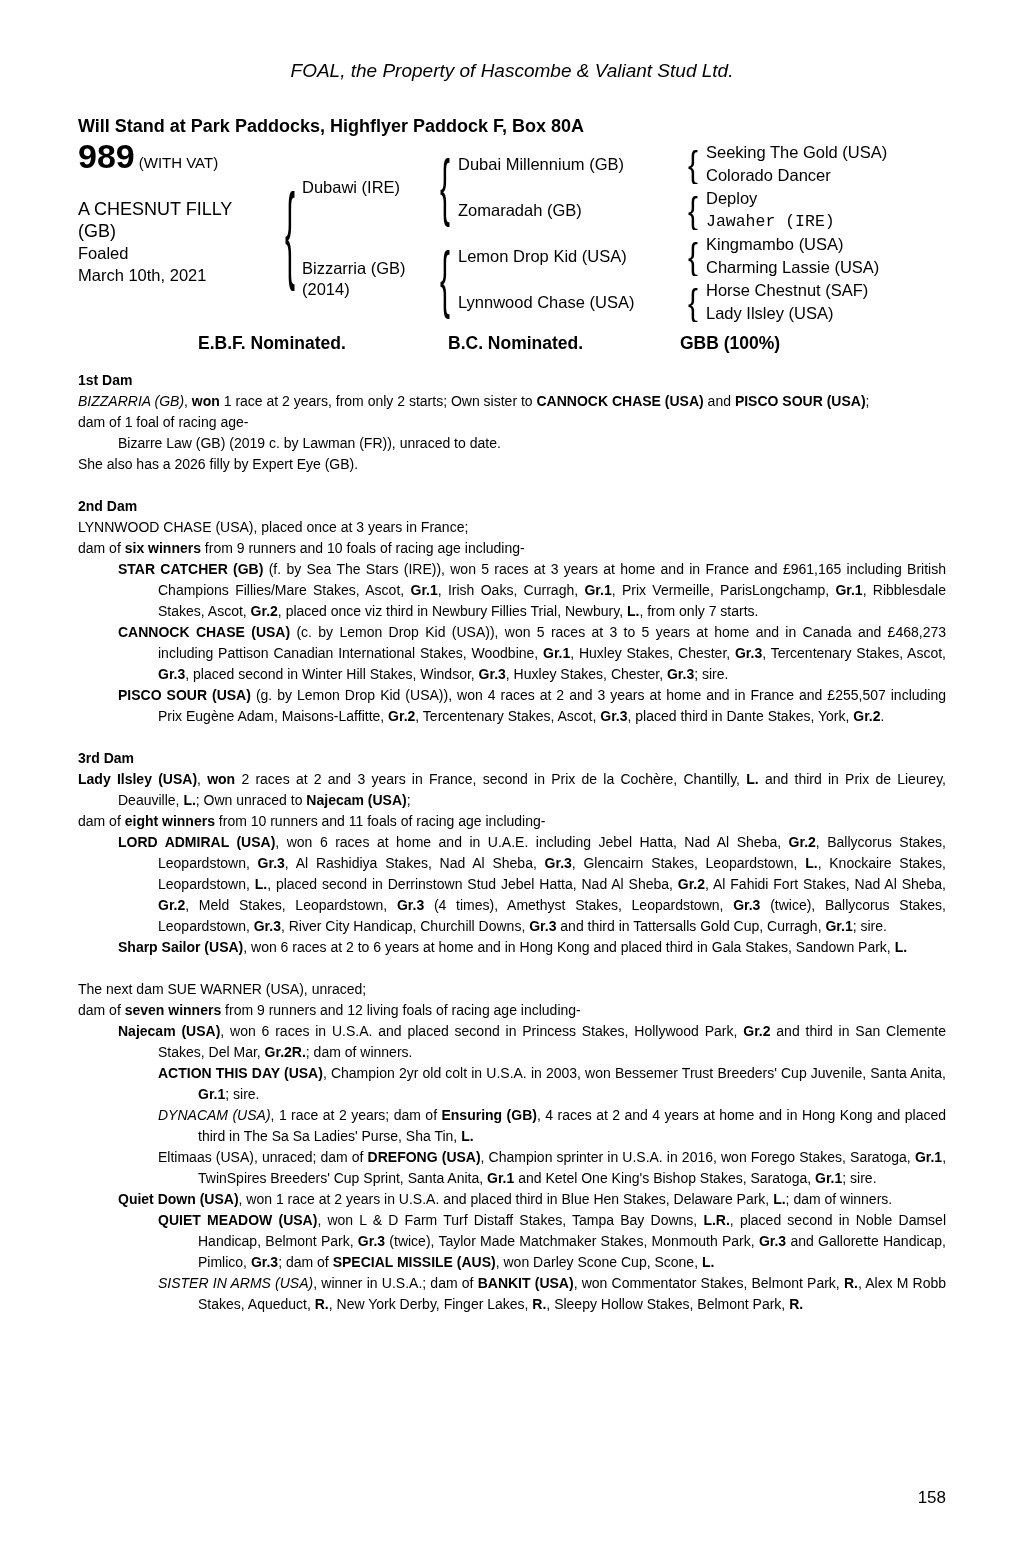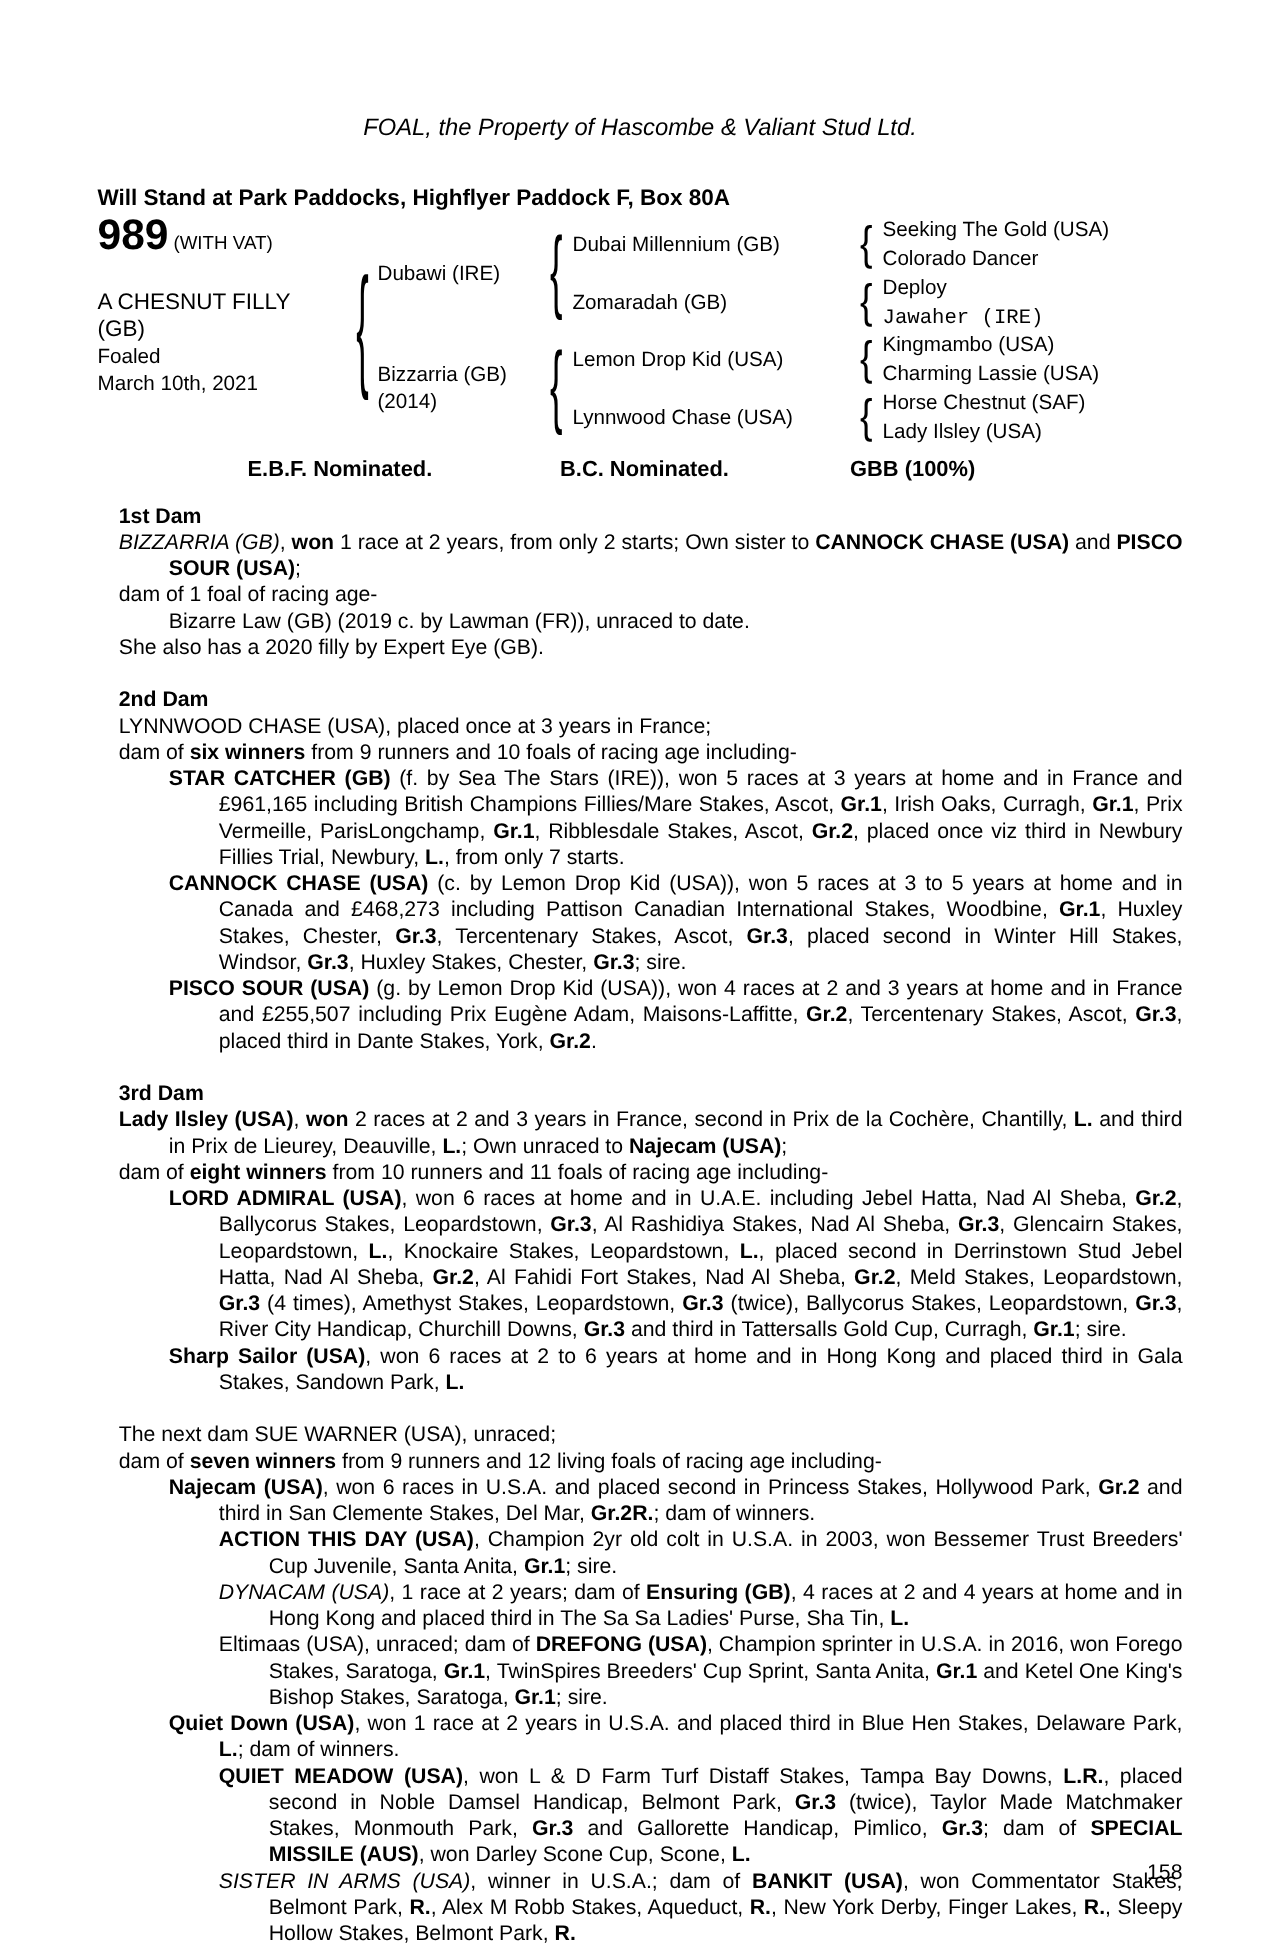--- a/index.html
+++ b/index.html
@@ -10,21 +10,20 @@
     width: 1024px;
     min-height: 1558px;
     padding: 60px 78px 60px 78px;
     background: #fff;
   }
   .header-title {
     font-style: italic;
     font-size: 19px;
     text-align: center;
     margin-bottom: 34px;
-    margin-top: 32px;
   }
   .stand-line {
     font-weight: bold;
     font-size: 18px;
     margin-bottom: 4px;
   }
 
   
   .pedigree {
     display: grid;
@@ -67,21 +66,21 @@
   .g3r6 { grid-column: 7; grid-row: 6; }
   .g3r7 { grid-column: 7; grid-row: 7; }
   .g3r8 { grid-column: 7; grid-row: 8; }
 
   
   .nominations { display: flex; font-weight: bold; font-size: 17.5px; margin-top: 8px; }
   .nominations .n1 { margin-left: 120px; width: 250px; }
   .nominations .n2 { width: 232px; }
 
   
-  #sections { font-size: 17px; line-height: 21px; margin-left: 17px; }
+  #sections { font-size: 14px; line-height: 21px; }
   #sections > .section { margin-top: 21px; }
   #sections > .section:first-child { margin-top: 16px; }
   .sec-heading { font-weight: bold; }
   .para { text-align: justify; }
   .p0  { }
   .p0h { padding-left: 40px;  text-indent: -40px; }
   .p1  { padding-left: 80px;  text-indent: -40px; }
   .p2  { padding-left: 120px; text-indent: -40px; }
   .para .b { font-weight: bold; }
   .para .i { font-style: italic; }
@@ -162,21 +161,21 @@
     <span class="n2">B.C. Nominated.</span>
     <span class="n3">GBB (100%)</span>
   </div>
 
   <div id="sections">
       <div class="section">
         <div class="sec-heading">1st Dam</div>
         <div class="para p0h"><span class="i">BIZZARRIA (GB)</span><span>, </span><span class="b">won</span><span> 1 race at 2 years, from only 2 starts; Own sister to </span><span class="b">CANNOCK CHASE (USA)</span><span> and </span><span class="b">PISCO SOUR (USA)</span><span>;</span></div>
         <div class="para p0"><span>dam of 1 foal of racing age-</span></div>
         <div class="para p1"><span>Bizarre Law (GB) (2019 c. by Lawman (FR)), unraced to date.</span></div>
-        <div class="para p0"><span>She also has a 2020 filly by Expert Eye (GB).</span></div>
+        <div class="para p0"><span>She also has a 2026 filly by Expert Eye (GB).</span></div>
       </div>
       <div class="section">
         <div class="sec-heading">2nd Dam</div>
         <div class="para p0"><span>LYNNWOOD CHASE (USA), placed once at 3 years in France;</span></div>
         <div class="para p0"><span>dam of </span><span class="b">six winners</span><span> from 9 runners and 10 foals of racing age including-</span></div>
         <div class="para p1"><span class="b">STAR CATCHER (GB)</span><span> (f. by Sea The Stars (IRE)), won 5 races at 3 years at home and in France and £961,165 including British Champions Fillies/Mare Stakes, Ascot, </span><span class="b">Gr.1</span><span>, Irish Oaks, Curragh, </span><span class="b">Gr.1</span><span>, Prix Vermeille, ParisLongchamp, </span><span class="b">Gr.1</span><span>, Ribblesdale Stakes, Ascot, </span><span class="b">Gr.2</span><span>, placed once viz third in Newbury Fillies Trial, Newbury, </span><span class="b">L.</span><span>, from only 7 starts.</span></div>
         <div class="para p1"><span class="b">CANNOCK CHASE (USA)</span><span> (c. by Lemon Drop Kid (USA)), won 5 races at 3 to 5 years at home and in Canada and £468,273 including Pattison Canadian International Stakes, Woodbine, </span><span class="b">Gr.1</span><span>, Huxley Stakes, Chester, </span><span class="b">Gr.3</span><span>, Tercentenary Stakes, Ascot, </span><span class="b">Gr.3</span><span>, placed second in Winter Hill Stakes, Windsor, </span><span class="b">Gr.3</span><span>, Huxley Stakes, Chester, </span><span class="b">Gr.3</span><span>; sire.</span></div>
         <div class="para p1"><span class="b">PISCO SOUR (USA)</span><span> (g. by Lemon Drop Kid (USA)), won 4 races at 2 and 3 years at home and in France and £255,507 including Prix Eugène Adam, Maisons-Laffitte, </span><span class="b">Gr.2</span><span>, Tercentenary Stakes, Ascot, </span><span class="b">Gr.3</span><span>, placed third in Dante Stakes, York, </span><span class="b">Gr.2</span><span>.</span></div>
       </div>
       <div class="section">

